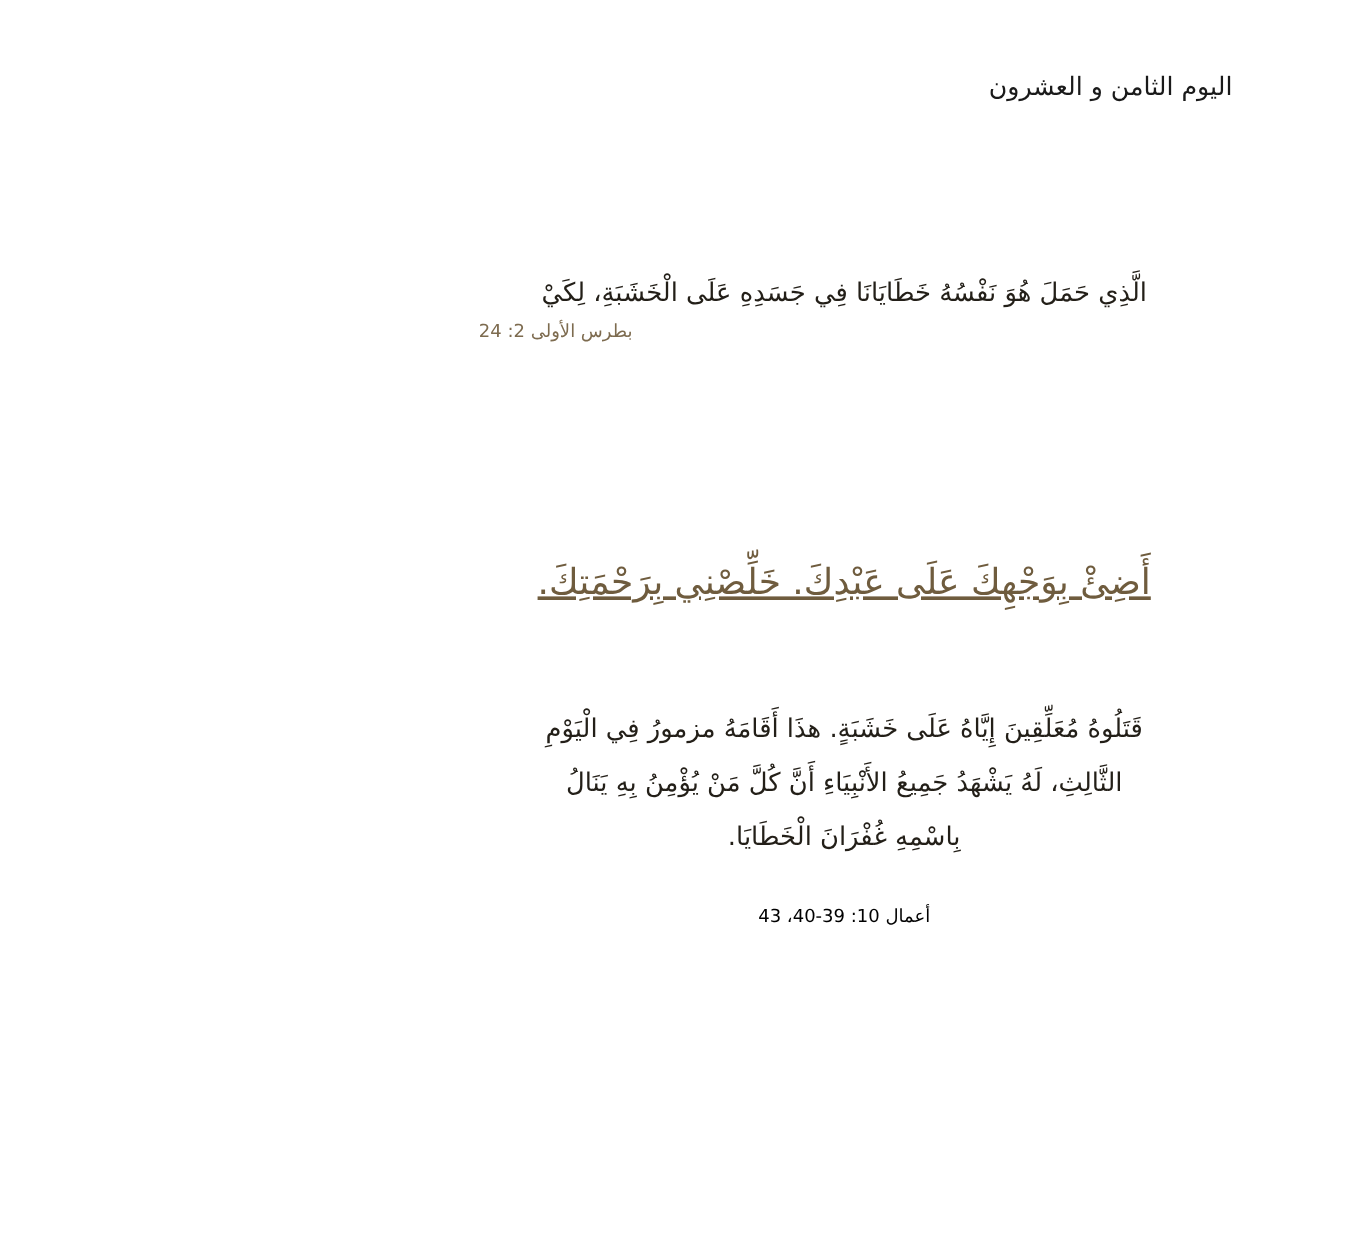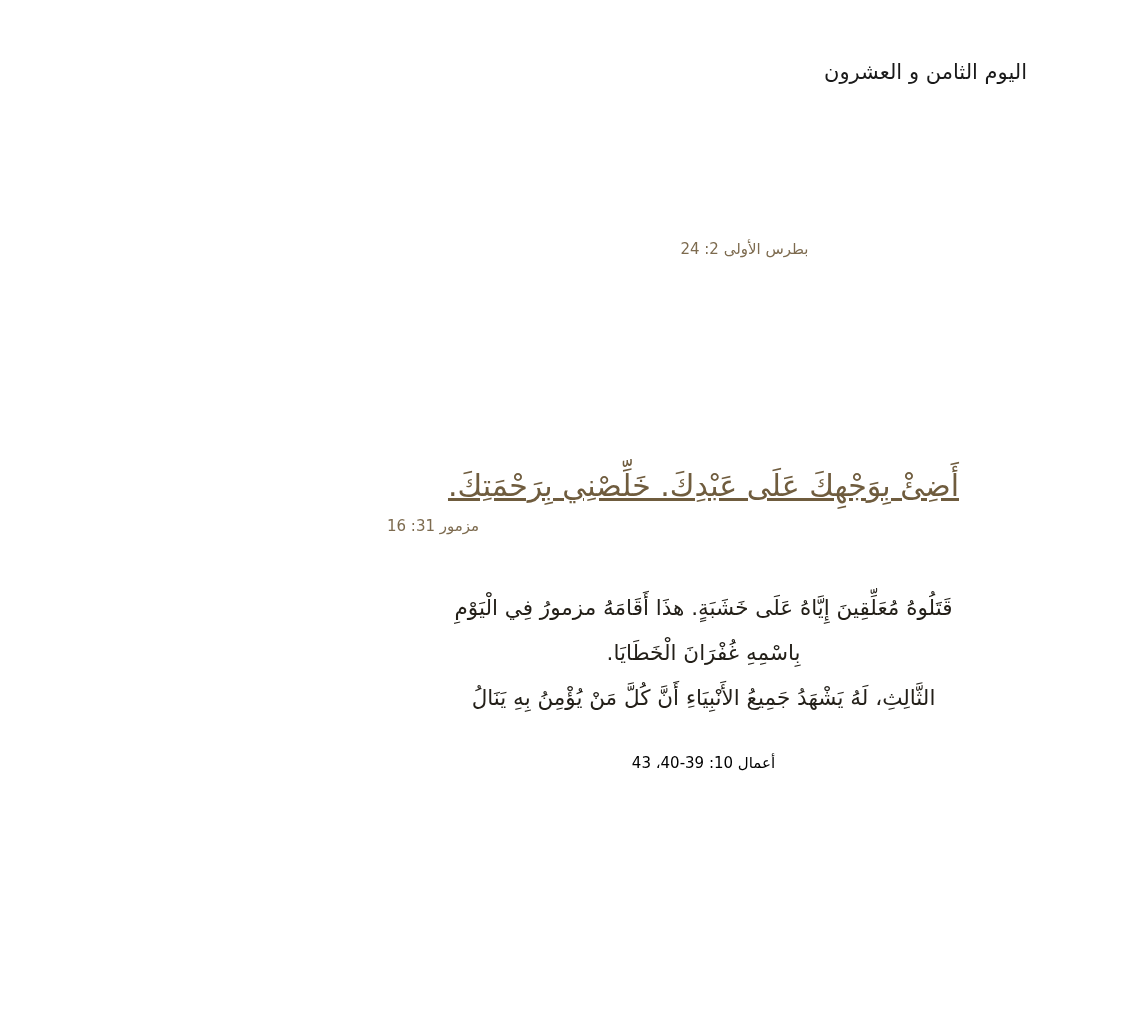--- a/index.html
+++ b/index.html
@@ -60,23 +60,23 @@
     top: 222px;
     left: 175px;
     width: 773px;
   }
   #block-peter .verse-text {
     font-size: 21.5px;
     line-height: 2.1;
     text-align: center;
   }
   #block-peter .verse-ref {
-    text-align: center;
+    text-align: left;
     padding-left: 82px;
-    margin-top: 18px;
+    margin-top: 0;
   }
 
   
   #block-psalm {
     top: 460px;
     left: 175px;
     width: 773px;
   }
   #block-psalm .verse-text {
     font-size: 30px;
@@ -116,33 +116,33 @@
 </style>
 </head>
 <body>
 
 <div class="page">
 
   <div class="day-title">اليوم الثامن و العشرون</div>
 
   <div class="verse-block" id="block-peter">
     <div class="verse-text">
+      <span class="line">الَّذِي حَمَلَ هُوَ نَفْسُهُ خَطَايَانَا فِي جَسَدِهِ عَلَى الْخَشَبَةِ، لِكَيْ</span>
     </div>
     <div class="verse-ref">بطرس الأولى 2: 24</div>
   </div>
 
   <div class="verse-block" id="block-psalm">
     <div class="verse-text">
       <span class="line">أَضِئْ بِوَجْهِكَ عَلَى عَبْدِكَ. خَلِّصْنِي بِرَحْمَتِكَ.</span>
     </div>
-    <div class="verse-ref">مزمور 31: 16</div>
   </div>
 
   <div class="verse-block" id="block-acts">
     <div class="verse-text">
       <span class="line">قَتَلُوهُ مُعَلِّقِينَ إِيَّاهُ عَلَى خَشَبَةٍ. هذَا أَقَامَهُ مزمورُ فِي الْيَوْمِ</span>
+      <span class="line">الثَّالِثِ، لَهُ يَشْهَدُ جَمِيعُ الأَنْبِيَاءِ أَنَّ كُلَّ مَنْ يُؤْمِنُ بِهِ يَنَالُ</span>
       <span class="line">بِاسْمِهِ غُفْرَانَ الْخَطَايَا.</span>
-      <span class="line">الثَّالِثِ، لَهُ يَشْهَدُ جَمِيعُ الأَنْبِيَاءِ أَنَّ كُلَّ مَنْ يُؤْمِنُ بِهِ يَنَالُ</span>
     </div>
     <div class="verse-ref">أعمال 10: 39-40، 43</div>
   </div>
 
 </div>
 
 </body></html>

